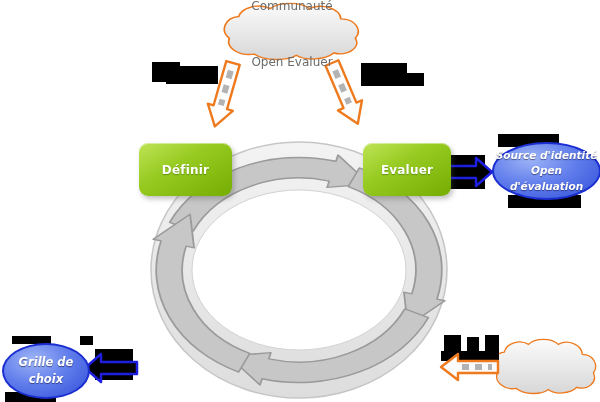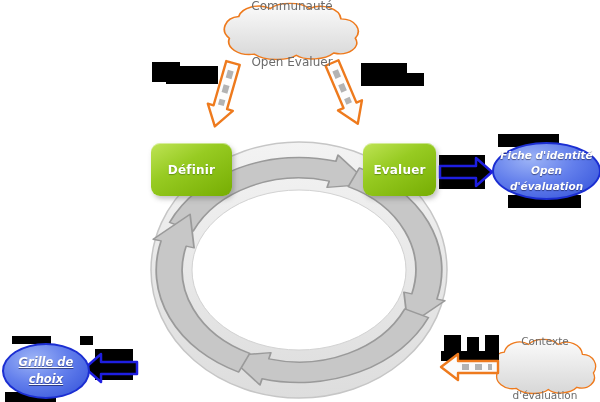--- a/index.html
+++ b/index.html
@@ -93,34 +93,30 @@
     <g transform="translate(498,367)">
       <path d="M 0 -6 L -40 -6 L -40 -13 L -57 0 L -40 13 L -40 6 L 0 6 Z" fill="#fbfbfb" stroke="#ee7a1d" stroke-width="2.4" stroke-linejoin="round"></path>
       <line x1="-36" y1="0" x2="-6" y2="0" stroke="#b3b3b3" stroke-width="6" stroke-dasharray="7 6"></line>
     </g>
   </svg>
 
   <div class="overlay cloud-label big" style="left:222px;top:12px;width:140px;height:44px;">
     <div>Communauté</div>
     <div>Open Evaluer</div>
   </div>
-  <div class="overlay cloud-label small" style="left:496px;top:350px;width:98px;height:36px;">
-    <div>Contexte</div>
-    <div>d'évaluation</div>
-  </div>
 
-  <div class="overlay step-node" style="left:151px;top:143px;width:81px;height:53px;align-items:center;">
+  <div class="overlay step-node" style="left:139px;top:143px;width:93px;height:53px;align-items:center;">
     <span>Définir</span>
   </div>
-  <div class="overlay step-node" style="left:363px;top:143px;width:73px;height:53px;">
+  <div class="overlay step-node" style="left:363px;top:143px;width:88px;height:53px;">
     <span>Evaluer</span>
   </div>
 
   <div class="overlay output-ellipse" style="left:492px;top:142px;width:105px;height:54px;">
-    <div>Fiche d'identité</div>
+    <div>Source d'identité</div>
     <div>Open d'évaluation</div>
   </div>
-  <div class="overlay output-ellipse" style="left:2px;top:343px;width:84px;height:52px;font-size:11.5px;text-decoration:underline;">
+  <div class="overlay output-ellipse" style="left:2px;top:343px;width:84px;height:52px;font-size:11.5px;">
     <div>Grille de</div>
     <div>choix</div>
   </div>
 
 </div>
 
 </body></html>

